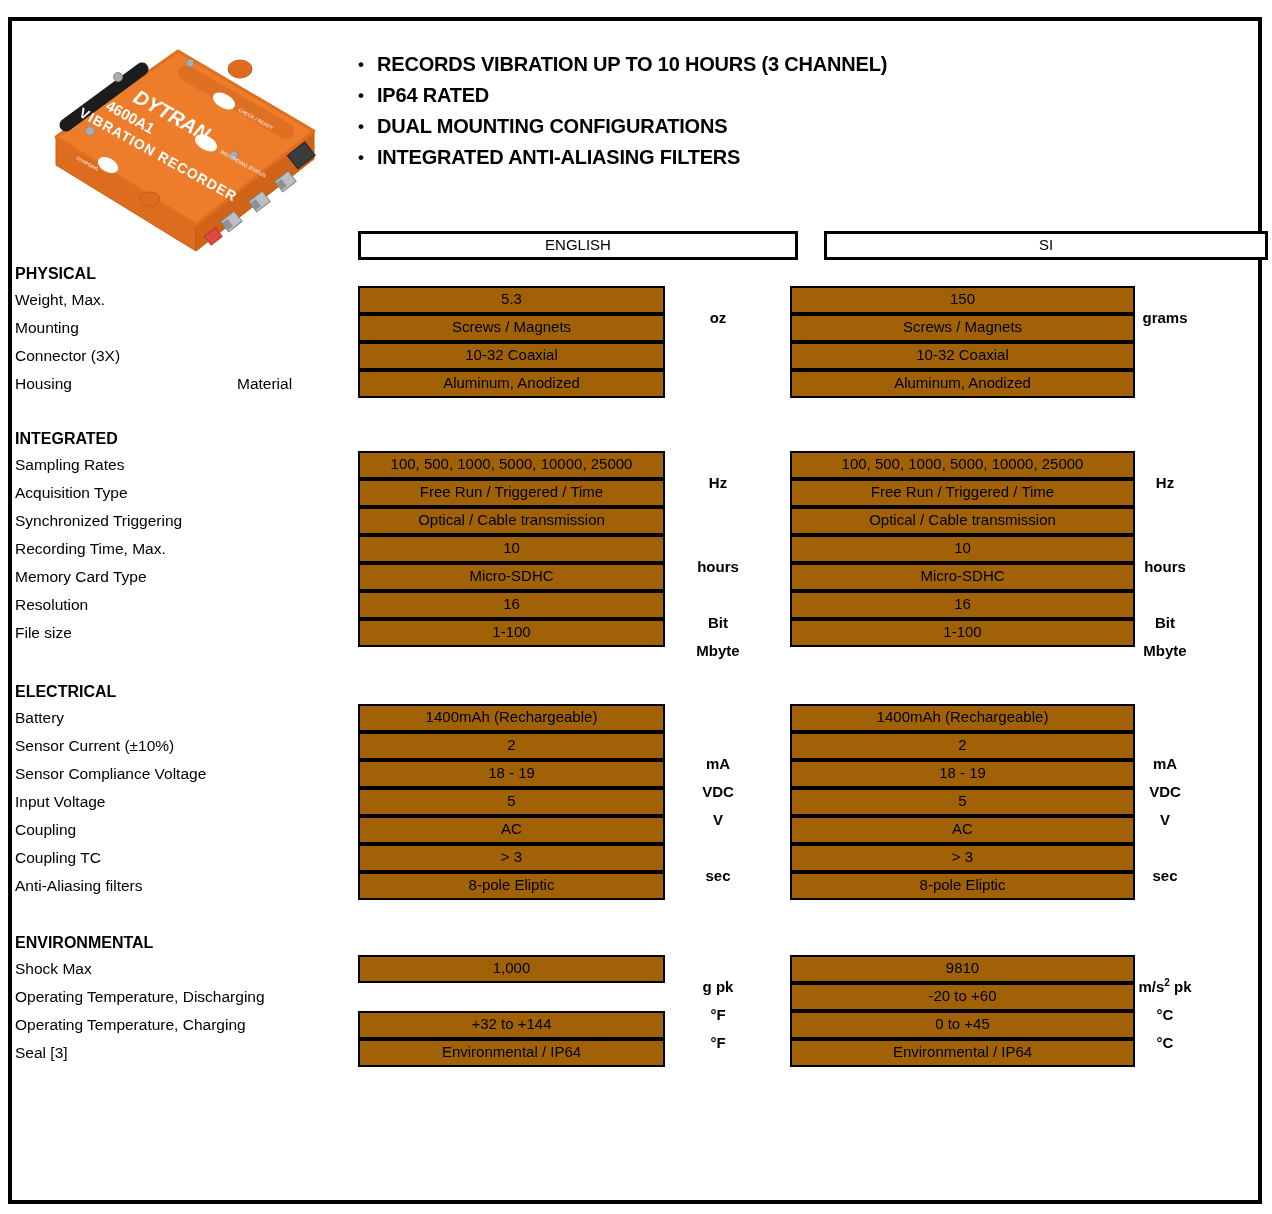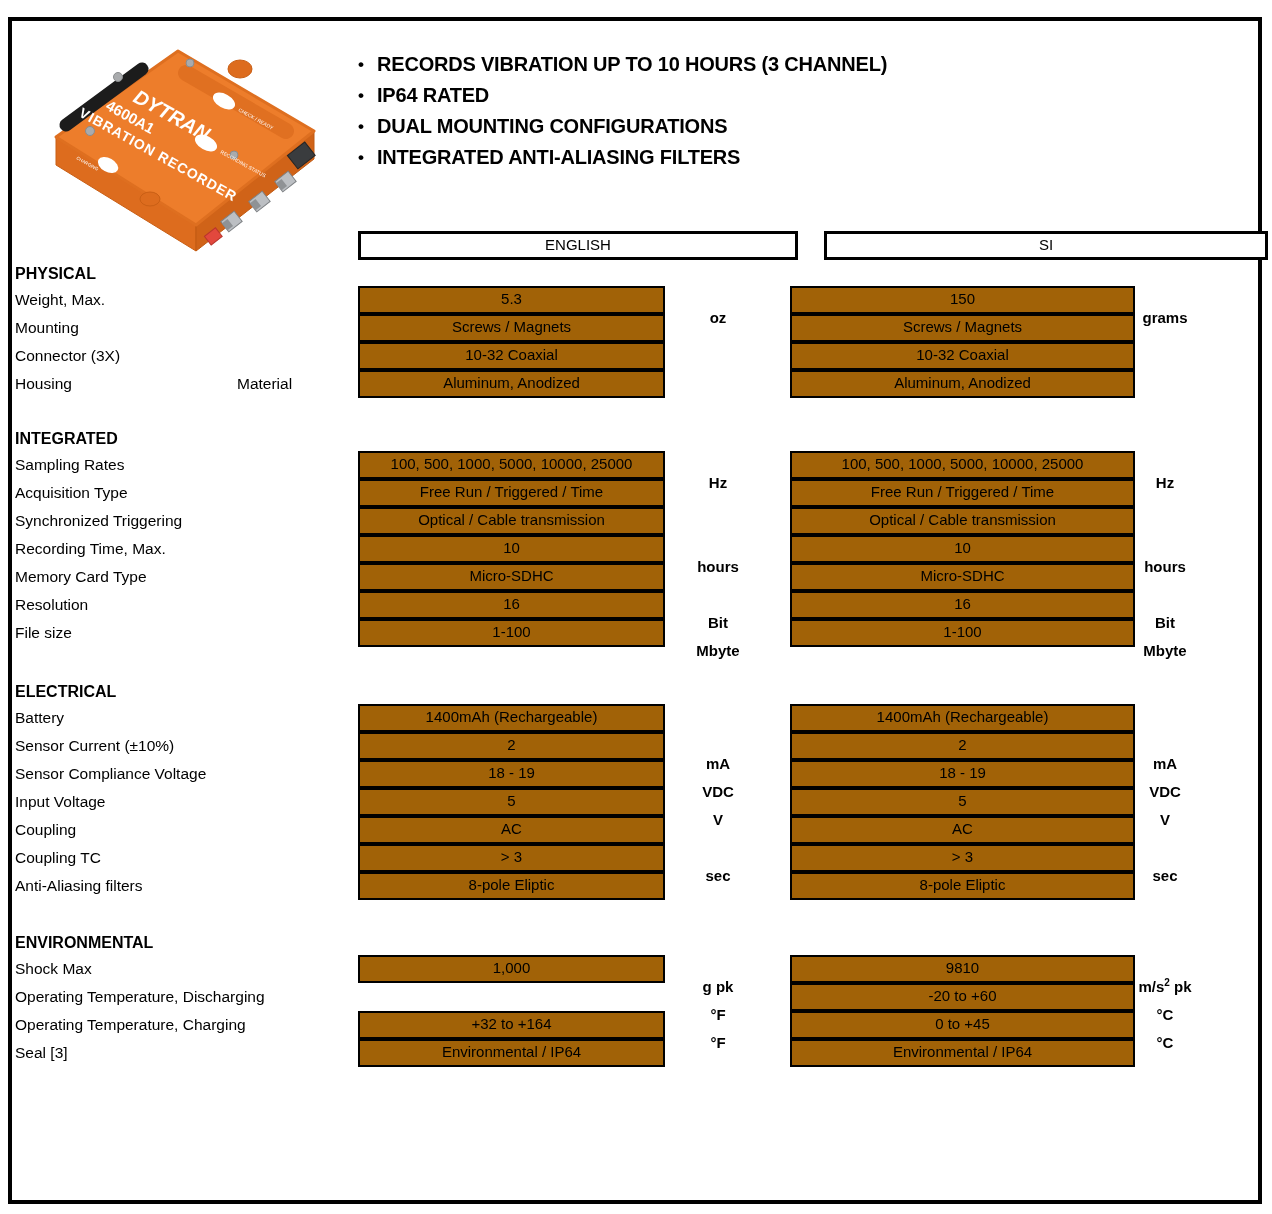--- a/index.html
+++ b/index.html
@@ -233,21 +233,21 @@
             <div class="unit si">m/s<sup>2</sup> pk</div>
           </div>
           <div class="spec-row">
             <span class="lbl">Operating Temperature, Discharging</span>
             <div class="unit en">°F</div>
             <div class="val si">-20 to +60</div>
             <div class="unit si">°C</div>
           </div>
           <div class="spec-row">
             <span class="lbl">Operating Temperature, Charging</span>
-            <div class="val en">+32 to +164</div>
+            <div class="val en">+32 to +144</div>
             <div class="unit en">°F</div>
             <div class="val si">0 to +45</div>
             <div class="unit si">°C</div>
           </div>
           <div class="spec-row">
             <span class="lbl">Seal [3]</span>
             <div class="val en">Environmental / IP64</div>
             <div class="val si">Environmental / IP64</div>
           </div>
         </div>

